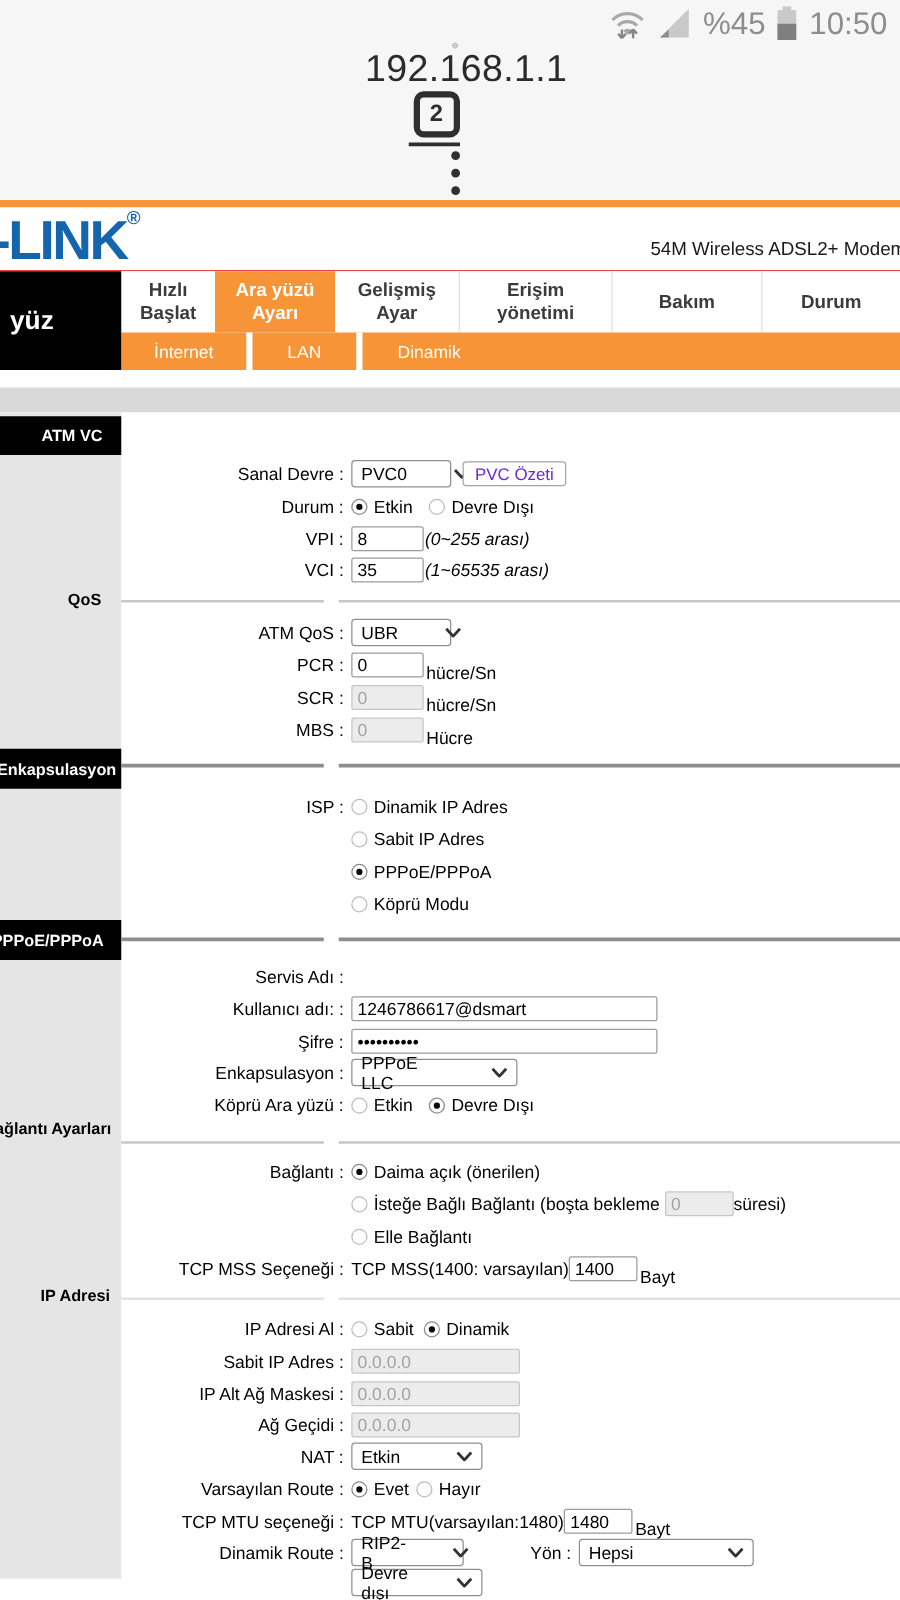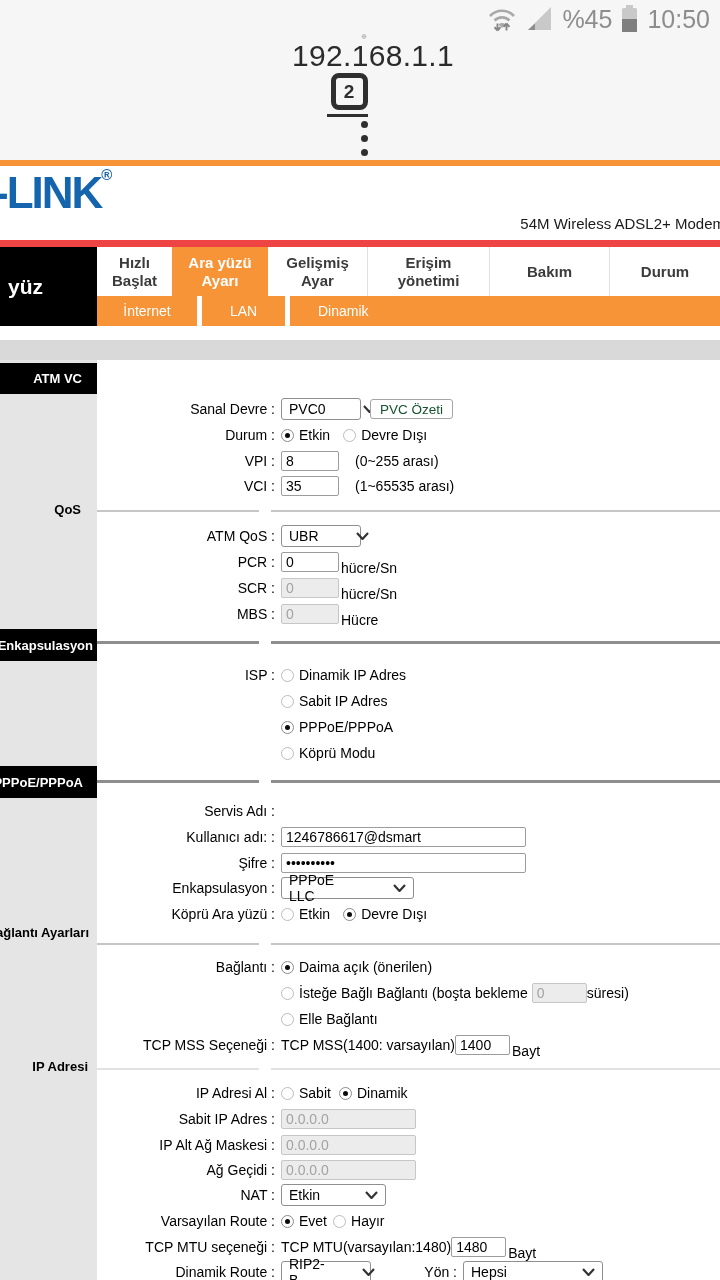--- a/index.html
+++ b/index.html
@@ -19,21 +19,21 @@
   .tabbox { width:37px; height:37px; border:5px solid #2f2f2f; border-radius:8px;
             display:flex; align-items:center; justify-content:center;
             font-size:19px; font-weight:bold; color:#2f2f2f; }
   .tabunder { width:41px; height:3px; background:#2f2f2f; margin-top:4px; margin-left:-4px; }
   .menudots { display:flex; flex-direction:column; gap:7px; padding:4px; }
   .menudots i { width:7px; height:7px; border-radius:50%; background:#2f2f2f; }
 
   .orangeline { height:6px; background:#f79438; }
 
   
-  .siteheader { height:81px; background:#fff; border-bottom:7px solid #ef4444; position:relative; overflow:hidden; }
+  .siteheader { height:51px; background:#fff; border-bottom:1px solid #ef4444; position:relative; overflow:hidden; }
   .logo { position:absolute; left:-6px; top:0px; font-size:44px; font-weight:bold;
           color:#1565ae; letter-spacing:-2px; }
   .logo sup { font-size:15px; vertical-align:28px; letter-spacing:0; }
   .product { position:absolute; right:-5px; bottom:8px; font-size:15px; color:#1a1a1a; white-space:nowrap; }
 
   
   .navwrap { position:relative; height:79px; background:#fff; }
   .navblack { position:absolute; left:0; top:0; width:97px; height:79px; background:#000;
               color:#fff; font-size:21px; font-weight:bold; display:flex; align-items:center;
               padding-left:8px; }
@@ -57,37 +57,37 @@
   .sb.black { background:#000; color:#fff; font-size:13px; }
   .sb.plain { color:#000; font-size:13px; }
 
   .form { margin-left:97px; position:relative; font-size:14px; color:#000; }
   .row { display:flex; align-items:center; }
   .row.top { align-items:flex-start; }
   .lbl { width:184px; flex:none; text-align:right; padding-right:6px; }
   .row.top .lbl { padding-top:5px; }
   .lbl2 { width:92px; flex:none; text-align:right; padding-right:6px; }
   .sline { height:26px; display:flex; align-items:center; }
-  .hint { margin-left:16px; }
+  .hint { margin-left:1px;font-style:italic; }
   .sfx { margin-left:2px;margin-top:12px; }
 
   input.txt { height:20px; border:1px solid #9c9c9c; border-radius:2px; background:#fff;
               font-family:inherit; font-size:14px; color:#000; padding:0 4px; }
   input.txt.dis { background:#ececec; color:#a3a3a3; border-color:#c6c6c6; }
   .w58 { width:58px; } .w245 { width:245px; } .w55 { width:55px; } .w135 { width:135px; }
 
   .selectbox { height:22px; border:1.5px solid #8f8f8f; border-radius:3px; background:#fff;
                display:inline-flex; align-items:center; justify-content:space-between;
                padding:0 7px; font-size:14px; color:#000;gap:33px; }
   .sw80 { width:80px; } .sw133 { width:133px; } .sw105 { width:105px; } .sw90 { width:90px; } .sw140 { width:140px; }
   .chev { flex:none; margin-left:4px; }
 
   .btn { height:20px; border:1.5px solid #a5a5a5; border-radius:3px; background:#fff;
          display:inline-flex; align-items:center; padding:0 9px; margin-left:9px;
-         font-size:13.5px; color:#14532d; }
+         font-size:13.5px; color:#6d28d9; }
 
   .radio { width:13px; height:13px; border:1px solid #bcbcbc; border-radius:50%;
            background:#fff; display:inline-block; position:relative; flex:none; margin-right:5px; }
   .radio[data-on="true"] { border-color:#8a8a8a; }
   .radio[data-on="true"]::after { content:""; position:absolute; left:3px; top:3px;
            width:5px; height:5px; border-radius:50%; background:#0a0a0a; }
   .ropt { display:flex; align-items:center; margin-right:13px; }
 
   .div { display:flex; }
   .div .seg1 { width:162px; } .div .gap { width:12px; } .div .seg2 { flex:1; }

